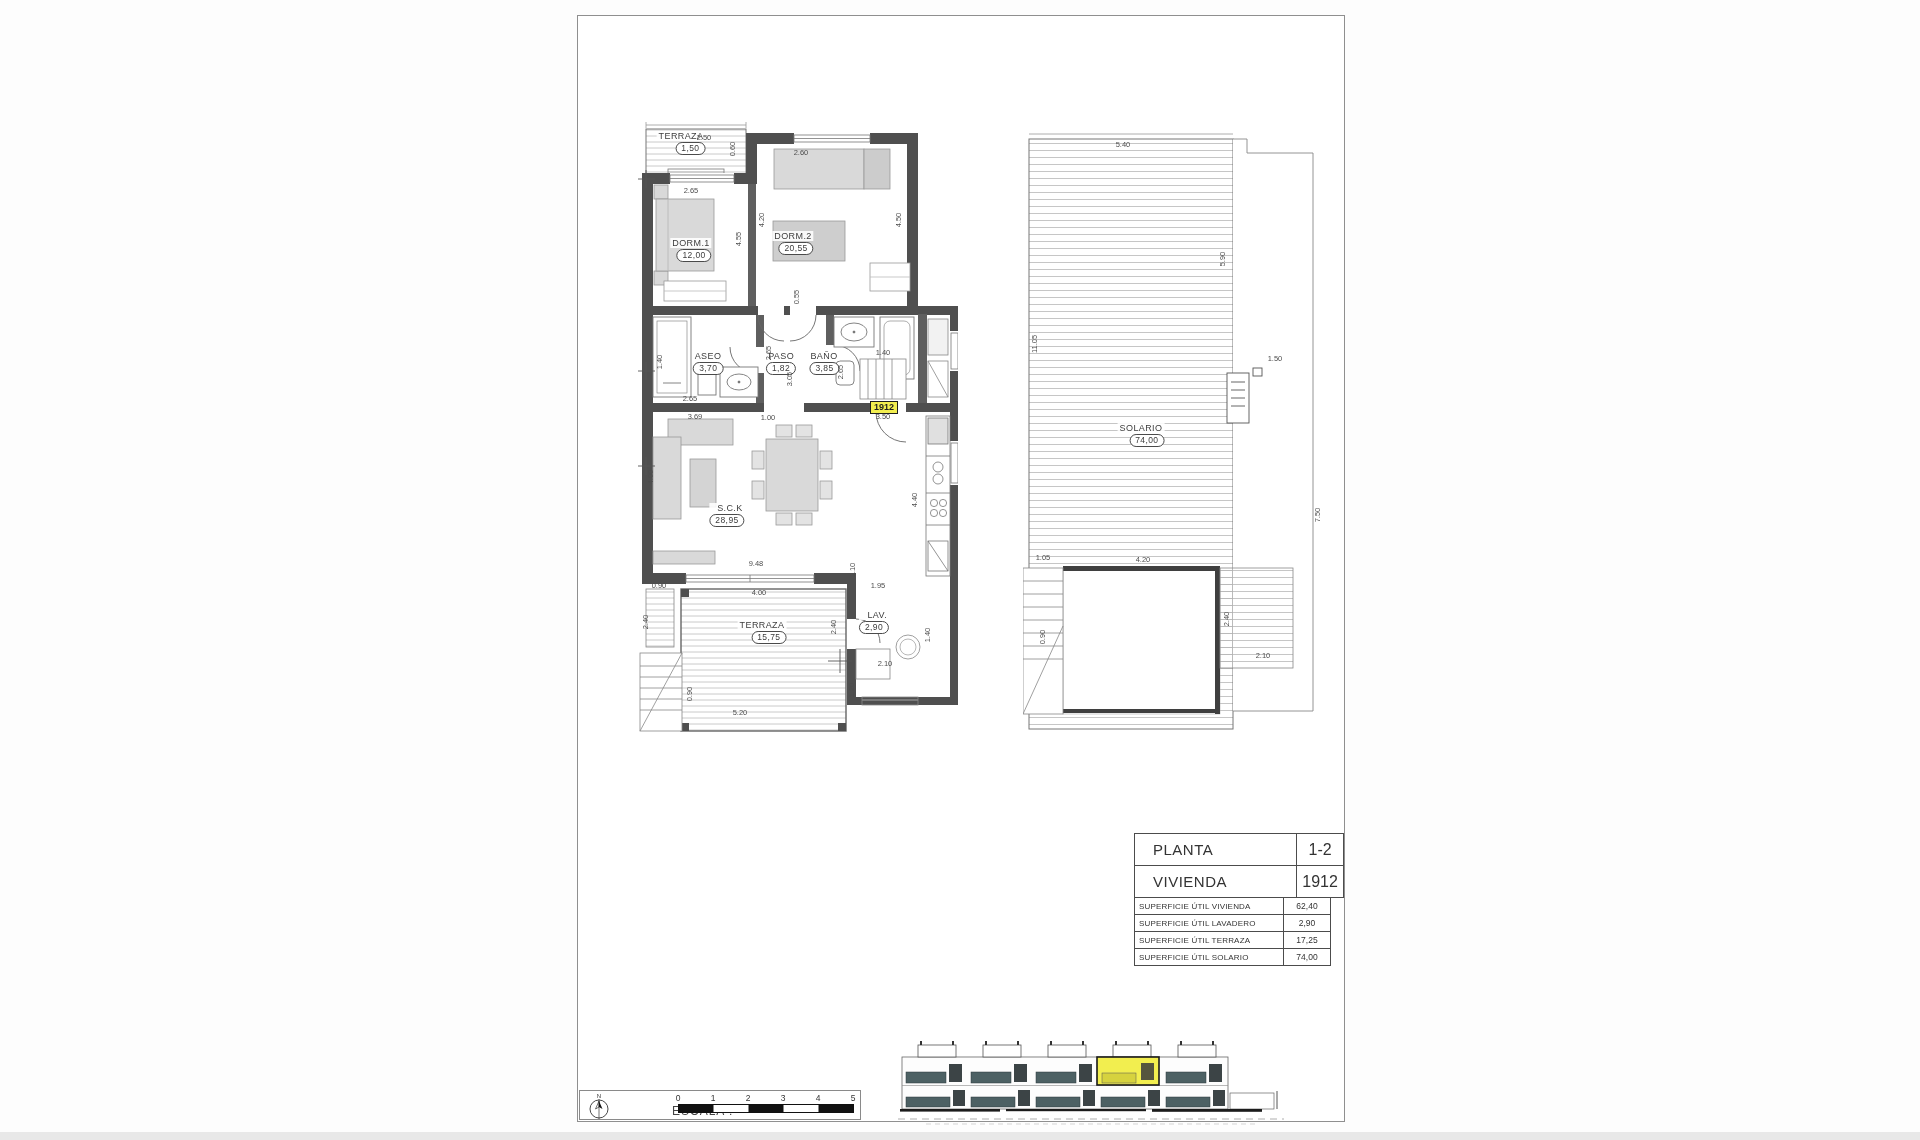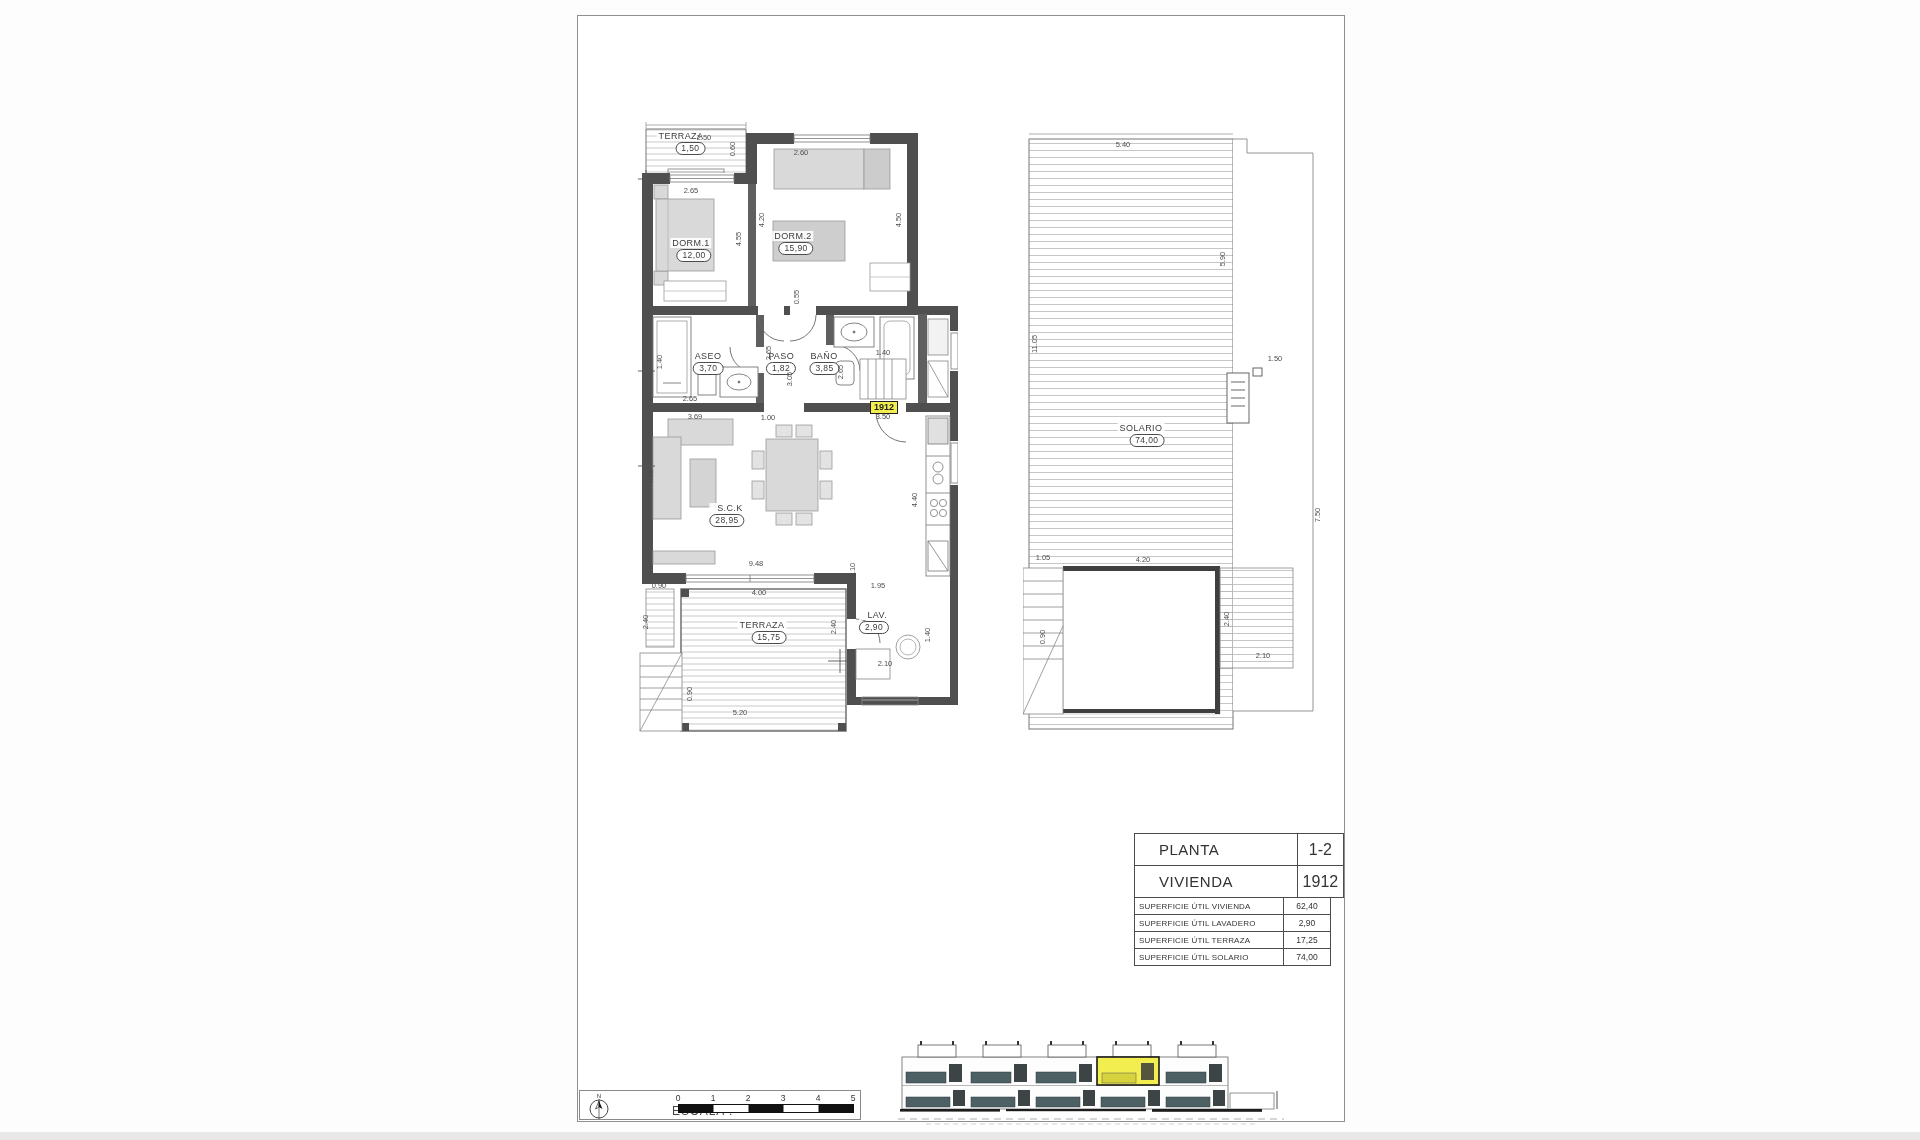--- a/index.html
+++ b/index.html
@@ -17,21 +17,21 @@
   
   .dim{position:absolute;font-size:7.5px;color:#4d4d4d;transform:translate(-50%,-50%);
        white-space:nowrap;line-height:8px;}
   .dim.v{transform:translate(-50%,-50%) rotate(-90deg);}
   .unit-tag{position:absolute;background:#f2ee4f;border:1.5px solid #1e1e1e;
             font-size:9px;font-weight:bold;color:#1e1e1e;padding:0 3px;line-height:11px;}
   
   .tbl{position:absolute;border-collapse:collapse;background:#fff;}
   .tbl td{border:1px solid #4c4c4c;color:#333;}
   .tbl-title td{height:29px;}
-  .tbl-title .lab{width:143px;padding-left:24px;font-size:15px;letter-spacing:.5px;}
+  .tbl-title .lab{width:143px;padding-left:18px;font-size:15px;letter-spacing:.5px;}
   .tbl-title .val{width:44px;text-align:center;font-size:16px;}
   .tbl-areas td{height:14px;}
   .tbl-areas .lab{width:143px;padding-left:4px;font-size:8px;letter-spacing:.2px;}
   .tbl-areas .val{width:44px;text-align:center;font-size:8.5px;}
   
   #scalebox{position:absolute;left:1px;top:1074px;width:282px;height:30px;
             border:1px solid #8a8a8a;box-sizing:border-box;background:#fff;}
   .tick{position:absolute;top:2px;font-size:8.5px;color:#333;transform:translateX(-50%);}
   #escala-label{position:absolute;left:44px;top:13px;font-size:12px;color:#444;letter-spacing:1px;padding-left:48px;}
   #bottom-strip{position:absolute;left:0;top:1132px;width:1920px;height:8px;background:#e8e8e8;}
@@ -235,21 +235,21 @@
    <div class="plan-label" style="left:43px;top:22px">
      <span class="nm">TERRAZA</span>
      <span class="ar">1,50</span>
    </div>
    <div class="plan-label" style="left:53px;top:129px">
      <span class="nm">DORM.1</span>
      <span class="ar">12,00</span>
    </div>
    <div class="plan-label" style="left:155px;top:122px">
      <span class="nm">DORM.2</span>
-     <span class="ar">15,90</span>
+     <span class="ar">20,55</span>
    </div>
    <div class="plan-label" style="left:70px;top:242px">
      <span class="nm">ASEO</span>
      <span class="ar">3,70</span>
    </div>
    <div class="plan-label" style="left:143px;top:242px">
      <span class="nm">PASO</span>
      <span class="ar">1,82</span>
    </div>
    <div class="plan-label" style="left:186px;top:242px">

